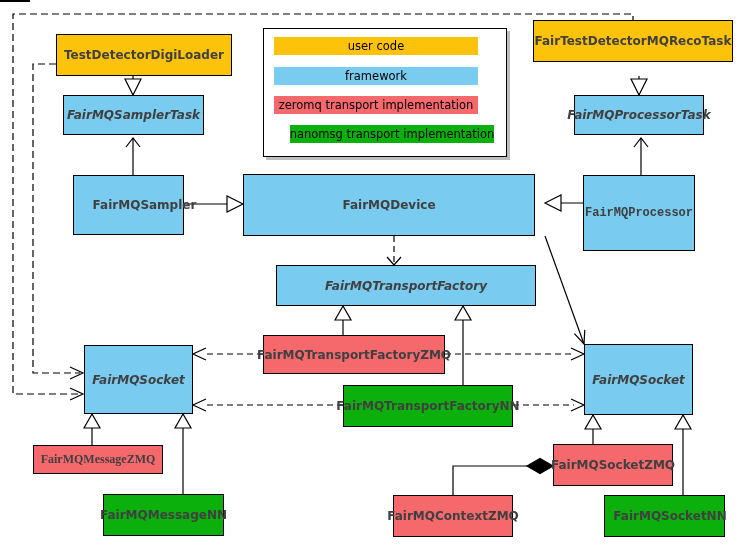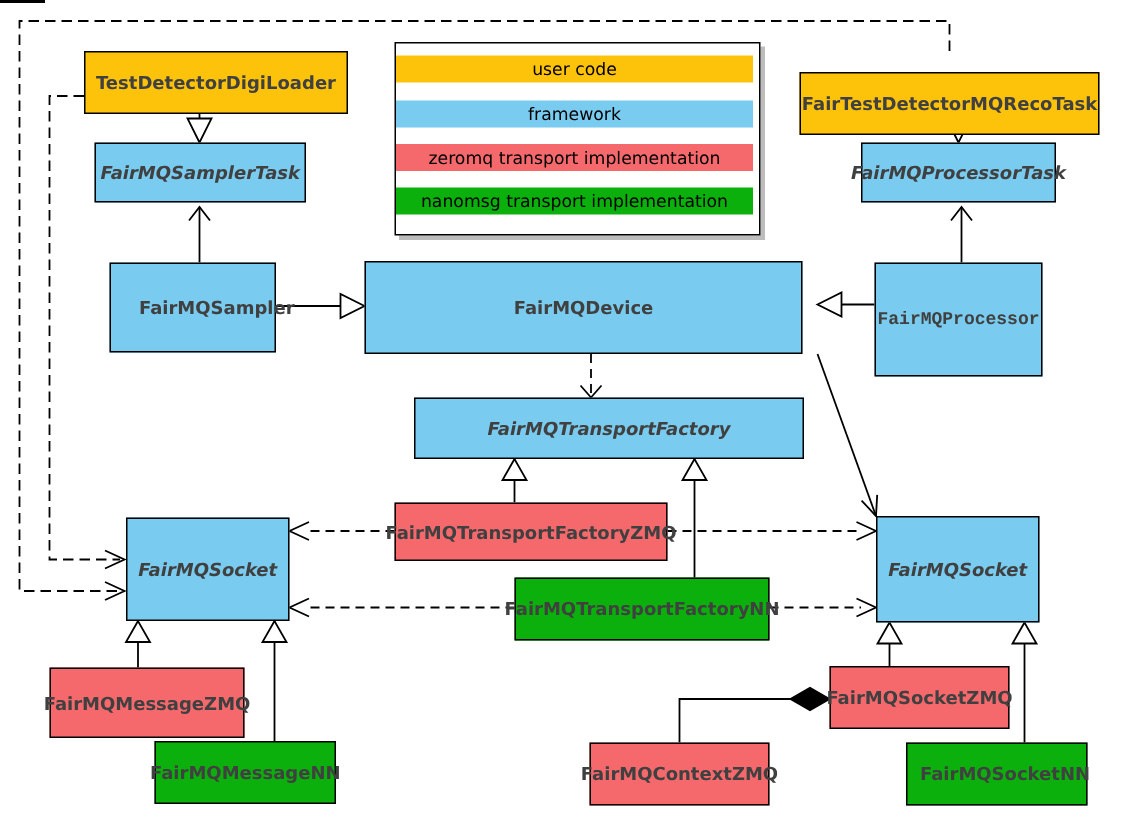--- a/index.html
+++ b/index.html
@@ -25,28 +25,28 @@
   .cat-zeromq{background:#F5696D;}
   .cat-nanomsg{background:#0CB00C;}
   #edges{position:absolute;left:0;top:0;z-index:1;}
   .legend{
     position:absolute;left:263px;top:28px;width:244px;height:129px;
     background:#fff;border:1px solid #000;box-sizing:border-box;
     box-shadow:3px 3px 0 #bdbdbd;
     z-index:2;
   }
   .legend-bar{
-    position:absolute;left:0;width:238px;height:18px;
+    position:absolute;left:10px;width:204px;height:18px;
     display:flex;align-items:center;justify-content:center;
     font-size:11.5px;color:#000;white-space:nowrap;
   }
   .lb-0{top:8px;}
   .lb-1{top:38px;}
   .lb-2{top:67px;}
-  .lb-3{top:96px;}
+  .lb-3{top:96px;margin-left:16px;}
   .artifact{
     position:absolute;left:0;top:0;width:30px;height:2px;background:#000;z-index:3;
   }
 </style>
 </head>
 <body>
 
 <div id="canvas">
 
   <div class="artifact"></div>
@@ -161,21 +161,21 @@
 
   <div class="legend">
     <div class="legend-bar lb-0 cat-user">user code</div>
     <div class="legend-bar lb-1 cat-framework">framework</div>
     <div class="legend-bar lb-2 cat-zeromq">zeromq transport implementation</div>
     <div class="legend-bar lb-3 cat-nanomsg">nanomsg transport implementation</div>
   </div>
 
   <div class="node cat-user" style="left:56px;top:34px;width:176px;height:42px;">TestDetectorDigiLoader</div>
 
-  <div class="node cat-user" style="left:533px;top:48px;width:200px;height:42px;">FairTestDetectorMQRecoTask</div>
+  <div class="node cat-user" style="left:533px;top:20px;width:200px;height:42px;">FairTestDetectorMQRecoTask</div>
 
   <div class="node cat-framework abstract" style="left:63px;top:95px;width:141px;height:40px;">FairMQSamplerTask</div>
 
   <div class="node cat-framework abstract" style="left:574px;top:95px;width:130px;height:40px;">FairMQProcessorTask</div>
 
   <div class="node cat-framework" style="left:73px;top:175px;width:111px;height:60px;padding-left:32px;">FairMQSampler</div>
 
   <div class="node cat-framework" style="left:243px;top:174px;width:292px;height:62px;">FairMQDevice</div>
 
   <div class="node cat-framework" style="left:583px;top:175px;width:112px;height:76px;font-family:Liberation Mono, monospace;">FairMQProcessor</div>
@@ -183,21 +183,21 @@
   <div class="node cat-framework abstract" style="left:276px;top:265px;width:260px;height:41px;">FairMQTransportFactory</div>
 
   <div class="node cat-zeromq" style="left:263px;top:335px;width:182px;height:39px;">FairMQTransportFactoryZMQ</div>
 
   <div class="node cat-nanomsg" style="left:343px;top:385px;width:170px;height:42px;">FairMQTransportFactoryNN</div>
 
   <div class="node cat-framework abstract" style="left:84px;top:345px;width:109px;height:69px;">FairMQSocket</div>
 
   <div class="node cat-framework abstract" style="left:584px;top:344px;width:109px;height:71px;">FairMQSocket</div>
 
-  <div class="node cat-zeromq" style="left:33px;top:445px;width:130px;height:47px;">FairMQMessageZMQ</div>
+  <div class="node cat-zeromq" style="left:33px;top:445px;width:130px;height:29px;font-family:Liberation Serif, serif;">FairMQMessageZMQ</div>
 
   <div class="node cat-nanomsg" style="left:103px;top:494px;width:121px;height:42px;">FairMQMessageNN</div>
 
   <div class="node cat-zeromq" style="left:393px;top:495px;width:120px;height:42px;">FairMQContextZMQ</div>
 
   <div class="node cat-zeromq" style="left:553px;top:444px;width:120px;height:42px;">FairMQSocketZMQ</div>
 
   <div class="node cat-nanomsg" style="left:604px;top:495px;width:121px;height:42px;padding-left:11px;">FairMQSocketNN</div>
 
 </div>

